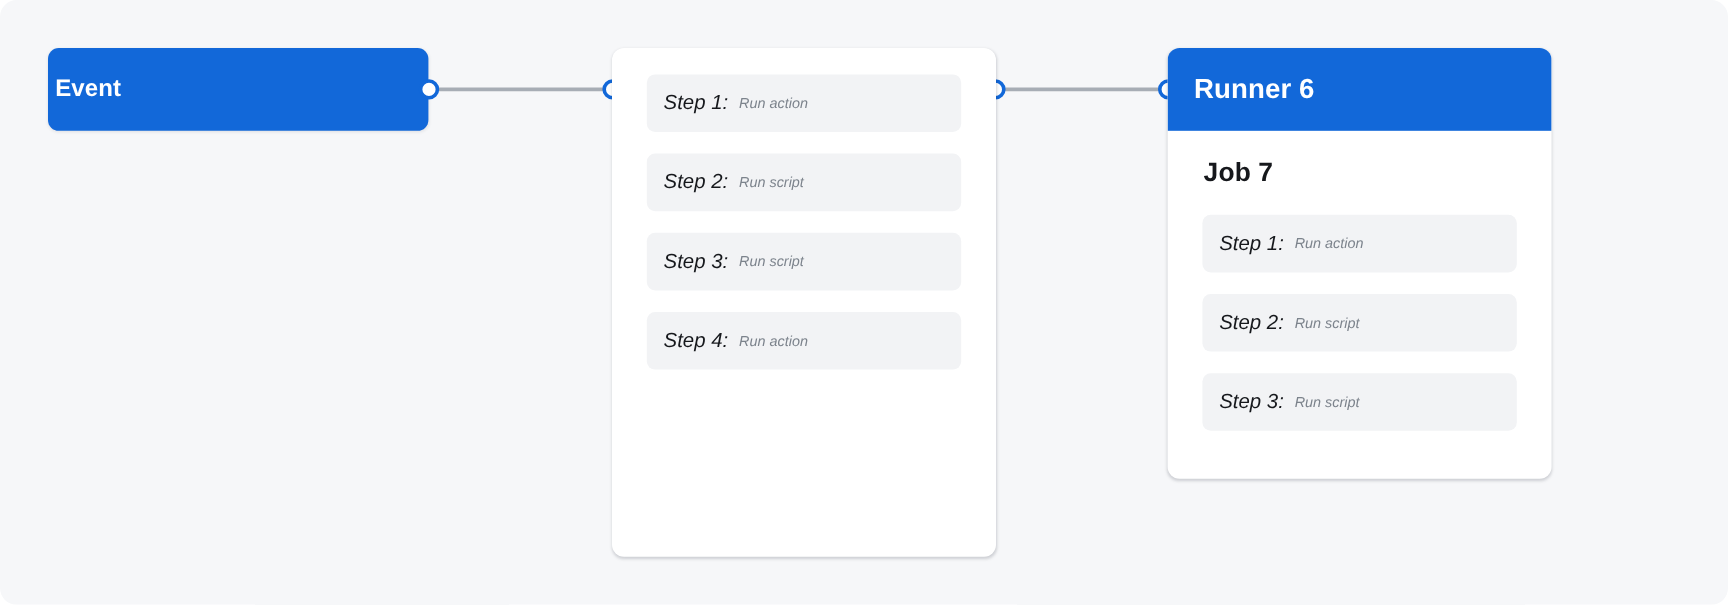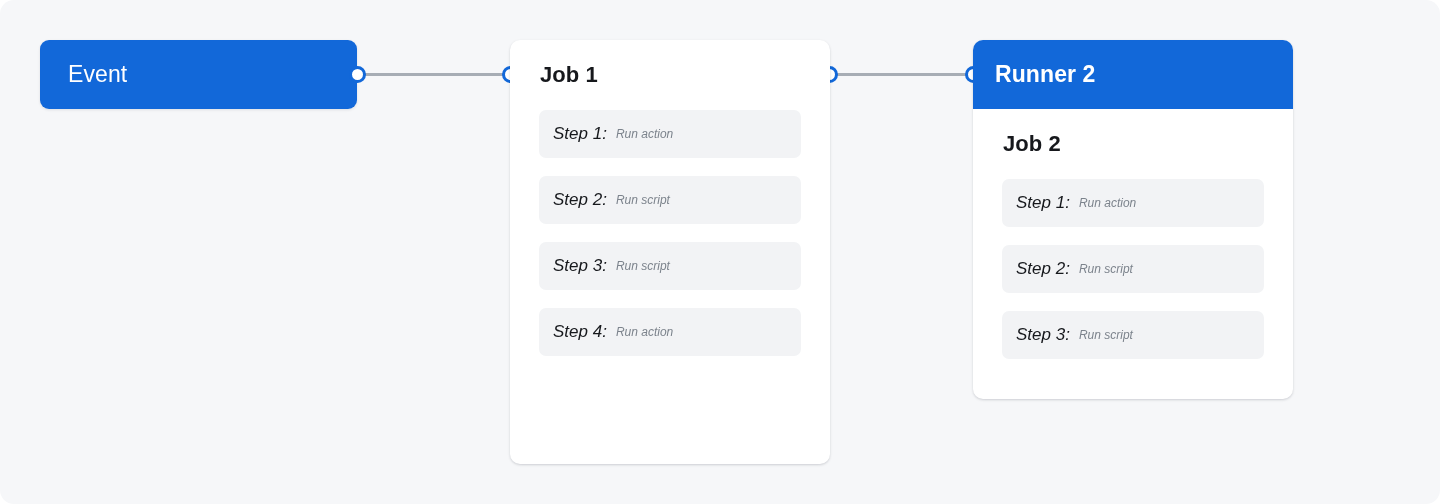--- a/index.html
+++ b/index.html
@@ -30,24 +30,24 @@
     width: 317px;
     height: 69px;
     background: #1268d9;
     border-radius: 9px;
     display: flex;
     align-items: center;
     box-shadow: 0 1px 3px rgba(16, 24, 40, 0.10);
   }
   .event-label {
     color: #ffffff;
-    font-size: 23px;
-    font-weight: normal;
+    font-size: 20px;
+    font-weight: bold;
     letter-spacing: 0.1px;
-    padding-left: 28px;
+    padding-left: 6px;
   }
 
   
   .runner-card {
     position: absolute;
     background: #ffffff;
     border-radius: 10px;
     box-shadow: 0 1px 3px rgba(16, 24, 40, 0.12), 0 1px 2px rgba(16, 24, 40, 0.06);
     overflow: hidden;
   }
@@ -141,21 +141,20 @@
   <div class="connector-line" id="line-1"></div>
   <div class="port" id="port-event-out"></div>
   <div class="port" id="port-r1-in"></div>
 
   <div class="connector-line" id="line-2"></div>
   <div class="port" id="port-r1-out"></div>
   <div class="port" id="port-r2-in"></div>
 
   <div class="runner-card" id="runner-1">
     <div class="runner-body">
-      <div class="job-title">Job 1</div>
       <div class="steps">
         <div class="step-chip">
           <span class="step-key">Step 1:</span>
           <span class="step-value">Run action</span>
         </div>
         <div class="step-chip">
           <span class="step-key">Step 2:</span>
           <span class="step-value">Run script</span>
         </div>
         <div class="step-chip">
@@ -165,24 +164,24 @@
         <div class="step-chip">
           <span class="step-key">Step 4:</span>
           <span class="step-value">Run action</span>
         </div>
       </div>
     </div>
   </div>
 
   <div class="runner-card" id="runner-2">
     <div class="runner-header">
-      <span class="runner-title">Runner 2</span>
+      <span class="runner-title">Runner 6</span>
     </div>
     <div class="runner-body">
-      <div class="job-title">Job 2</div>
+      <div class="job-title">Job 7</div>
       <div class="steps">
         <div class="step-chip">
           <span class="step-key">Step 1:</span>
           <span class="step-value">Run action</span>
         </div>
         <div class="step-chip">
           <span class="step-key">Step 2:</span>
           <span class="step-value">Run script</span>
         </div>
         <div class="step-chip">

